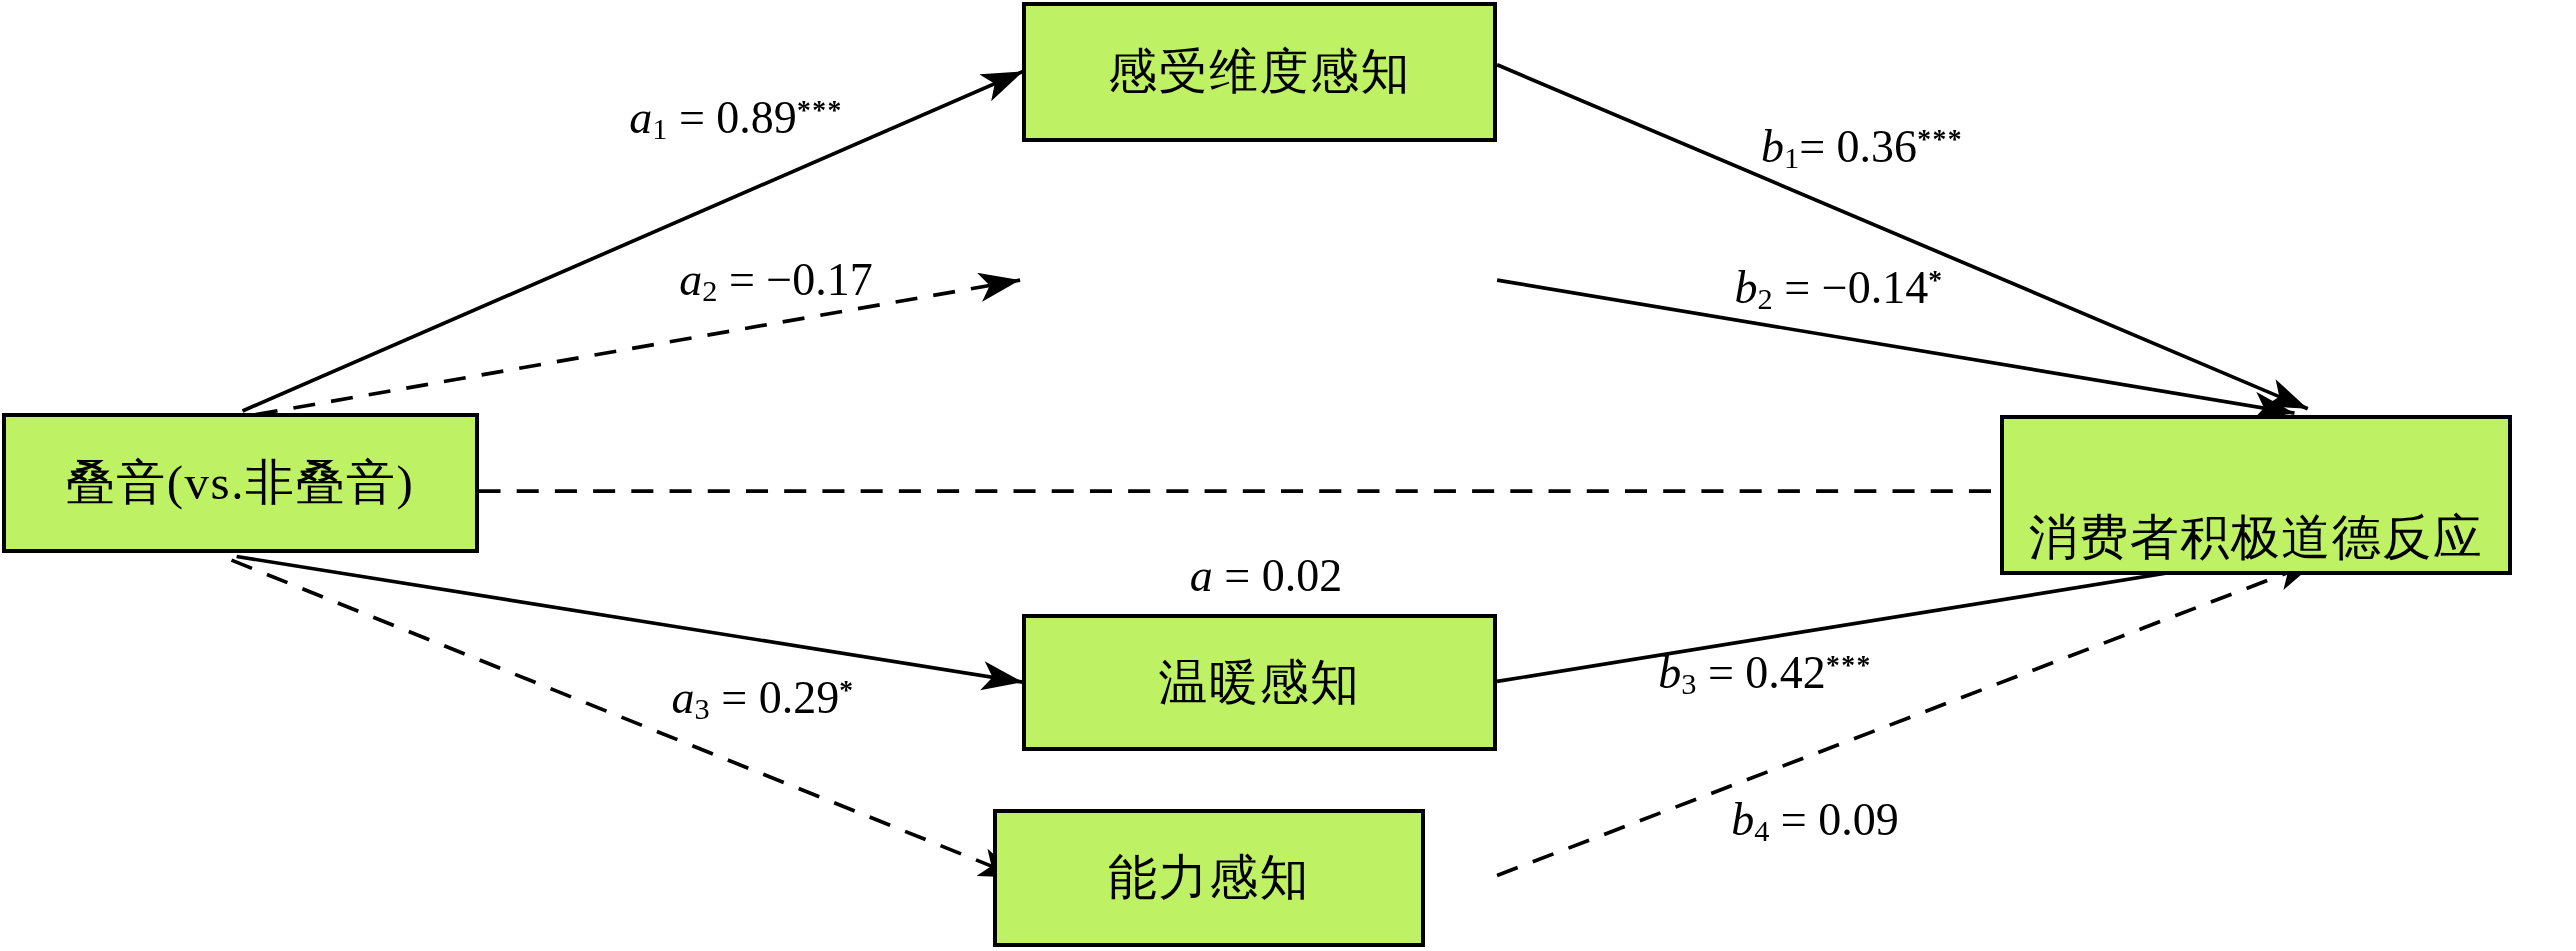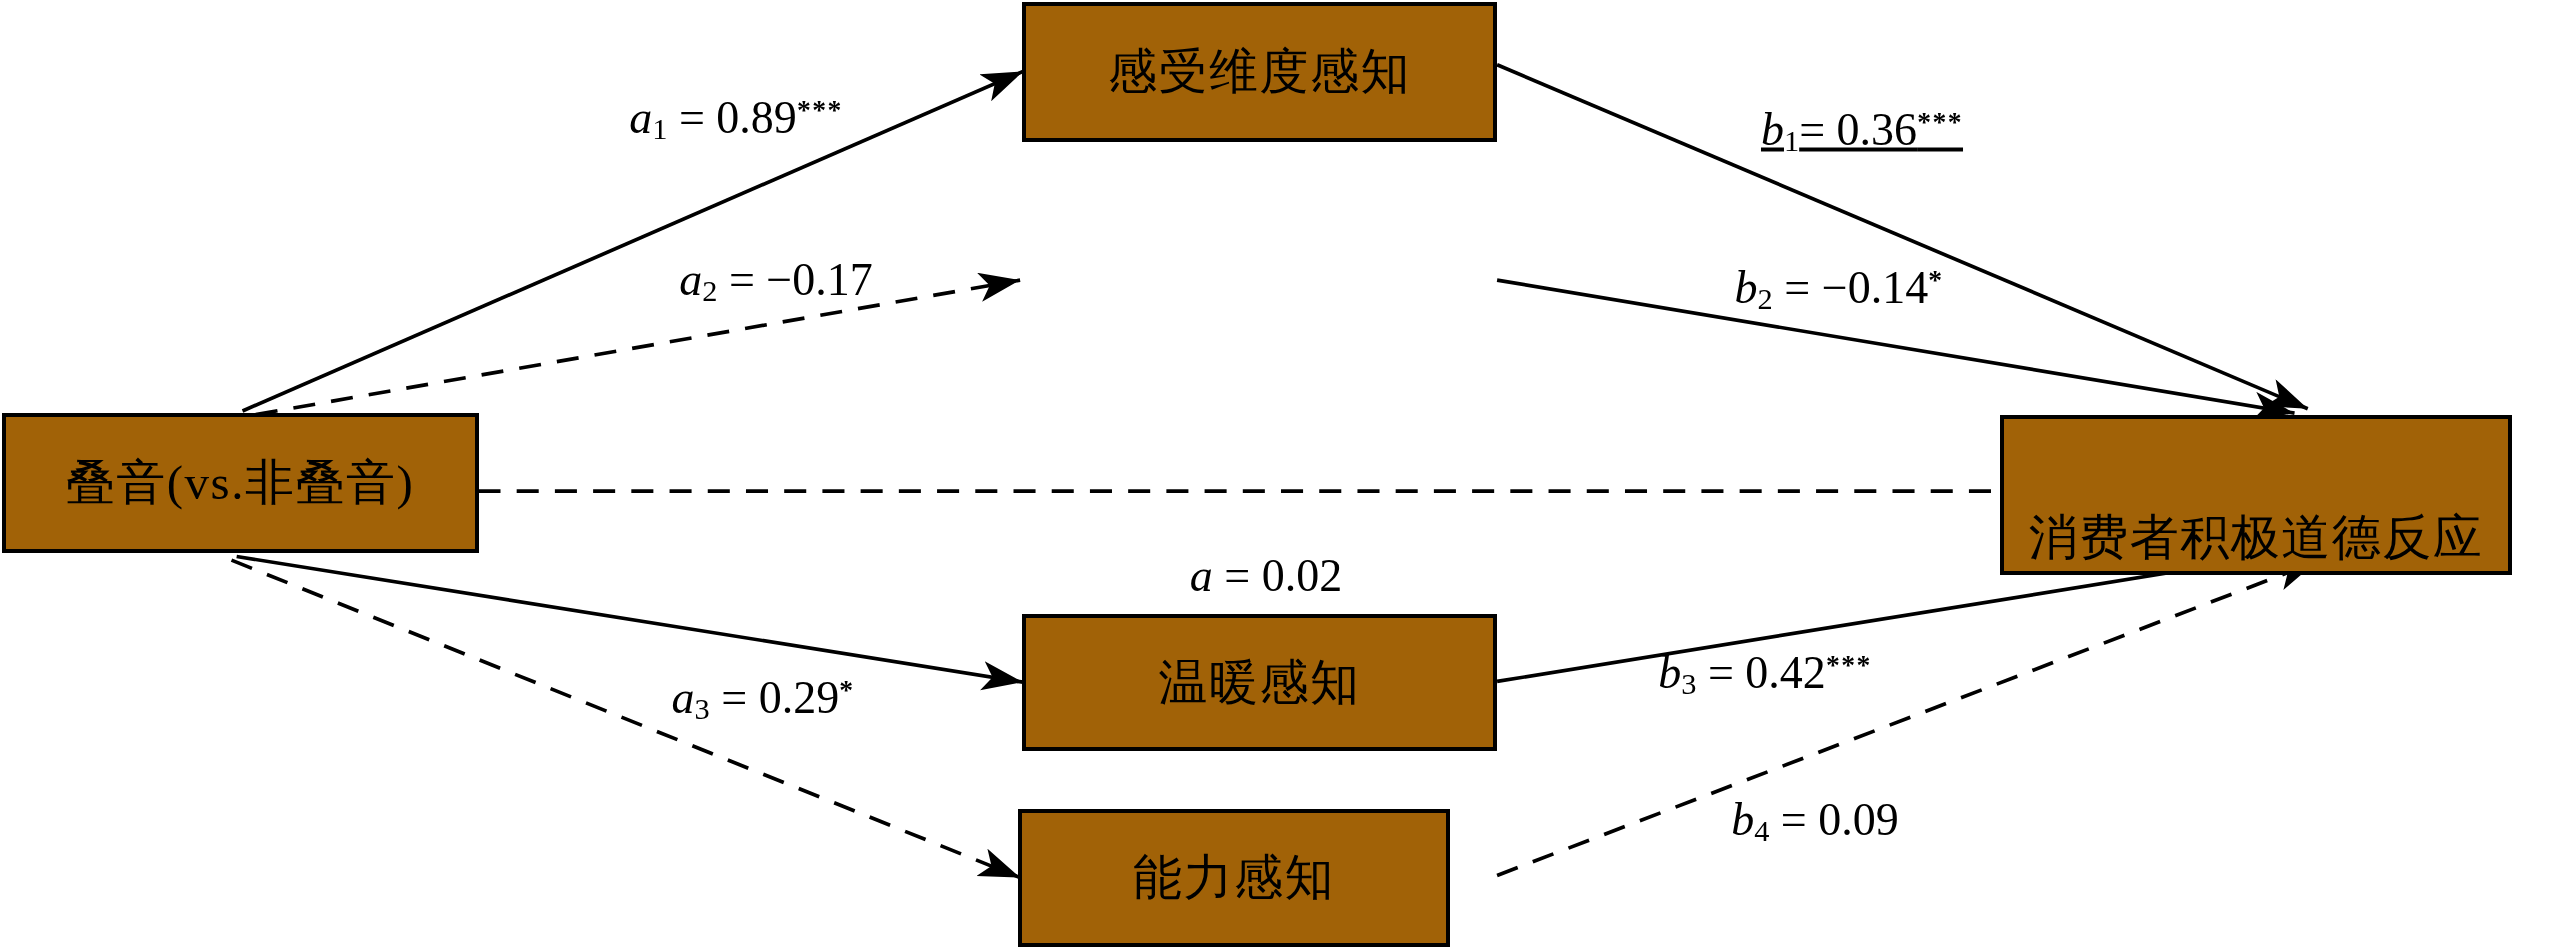--- a/index.html
+++ b/index.html
@@ -26,34 +26,34 @@
     stroke: #000000;
     stroke-width: 5;
   }
   .arrow-layer line.dashed {
     stroke-dasharray: 30 22;
   }
   .node {
     position: absolute;
     box-sizing: border-box;
     border: 4.4px solid #000000;
-    background: #a16207;
+    background: #bef264;
     display: flex;
     align-items: center;
     justify-content: center;
     font-size: 49px;
     letter-spacing: 1.5px;
     white-space: nowrap;
     z-index: 2;
   }
   .node-iv  { left: 1.5px;    top: 413px; width: 477px; height: 140px; }
   .node-m1  { left: 1022px; top: 2.2px;    width: 475px; height: 140px; }
   .node-m2  { left: 1022px; top: 210px;  width: 475px; height: 144px; }
   .node-m3  { left: 1022px; top: 614px;  width: 475px; height: 137px; }
-  .node-m4  { left: 1018px; top: 809px; width: 432px; height: 138px; align-items: center; }
+  .node-m4  { left: 993px; top: 809px; width: 432px; height: 138px; align-items: center; }
   .node-dv  { left: 2000px; top: 415px;  width: 512px; height: 160px; align-items: flex-end; }
   .plabel {
     position: absolute;
     transform: translate(-50%, -50%);
     font-size: 46px;
     white-space: nowrap;
     z-index: 3;
   }
   .plabel i { font-style: italic; }
   .plabel sub {
@@ -66,21 +66,21 @@
     font-weight: bold;
     vertical-align: 0.48em;
     line-height: 0;
     letter-spacing: 1.5px;
   }
   .lbl-a1 { left: 736px; top: 117px; }
   .lbl-a2 { left: 776px; top: 279px; }
   .lbl-a3 { left: 763px; top: 697px; }
   .lbl-a4 { left: 760px; top: 851px; }
   .lbl-direct { left: 1266px; top: 535px; margin-top: 40px; }
-  .lbl-b1 { left: 1862px; top: 129px; text-decoration: underline; }
+  .lbl-b1 { left: 1862px; top: 146px; }
   .lbl-b2 { left: 1839px; top: 287px; }
   .lbl-b3 { left: 1765px; top: 672px; }
   .lbl-b4 { left: 1815px; top: 819px; }
 </style>
 </head>
 <body>
 
 <div class="canvas">
 
   <svg class="arrow-layer" viewBox="0 0 3505 1295" xmlns="http://www.w3.org/2000/svg">

